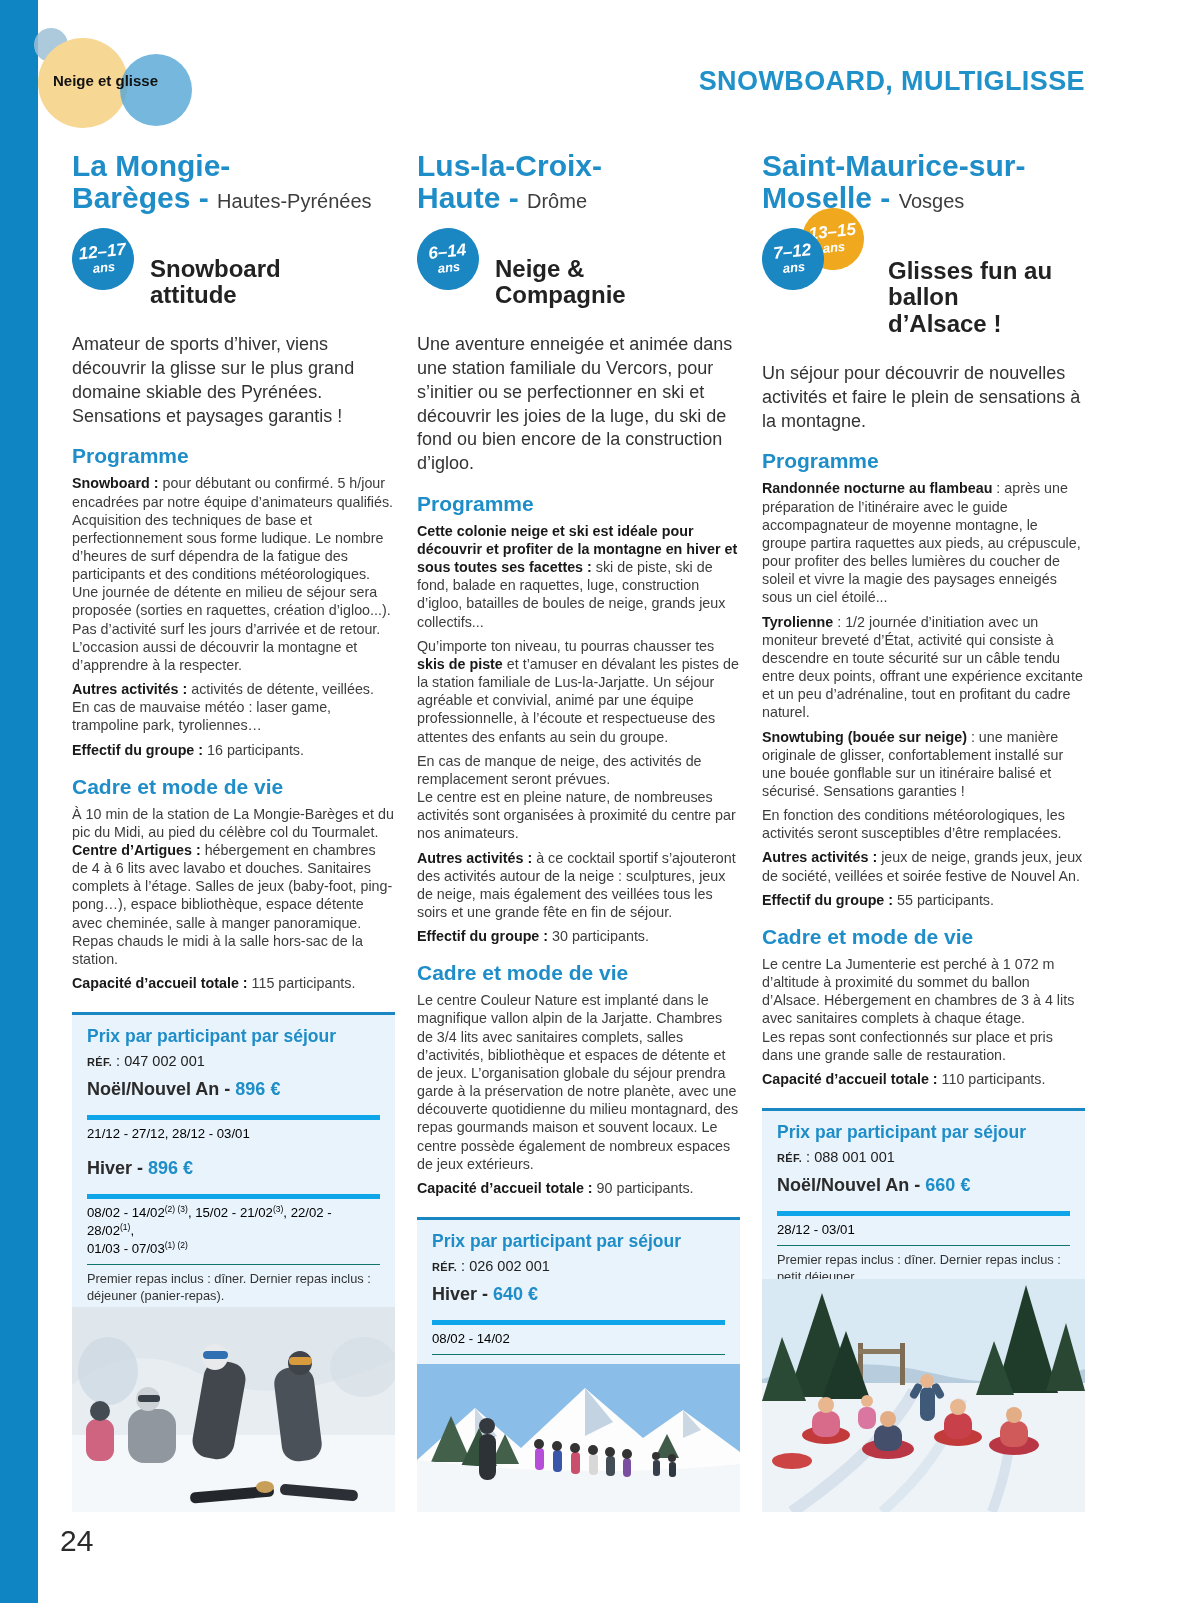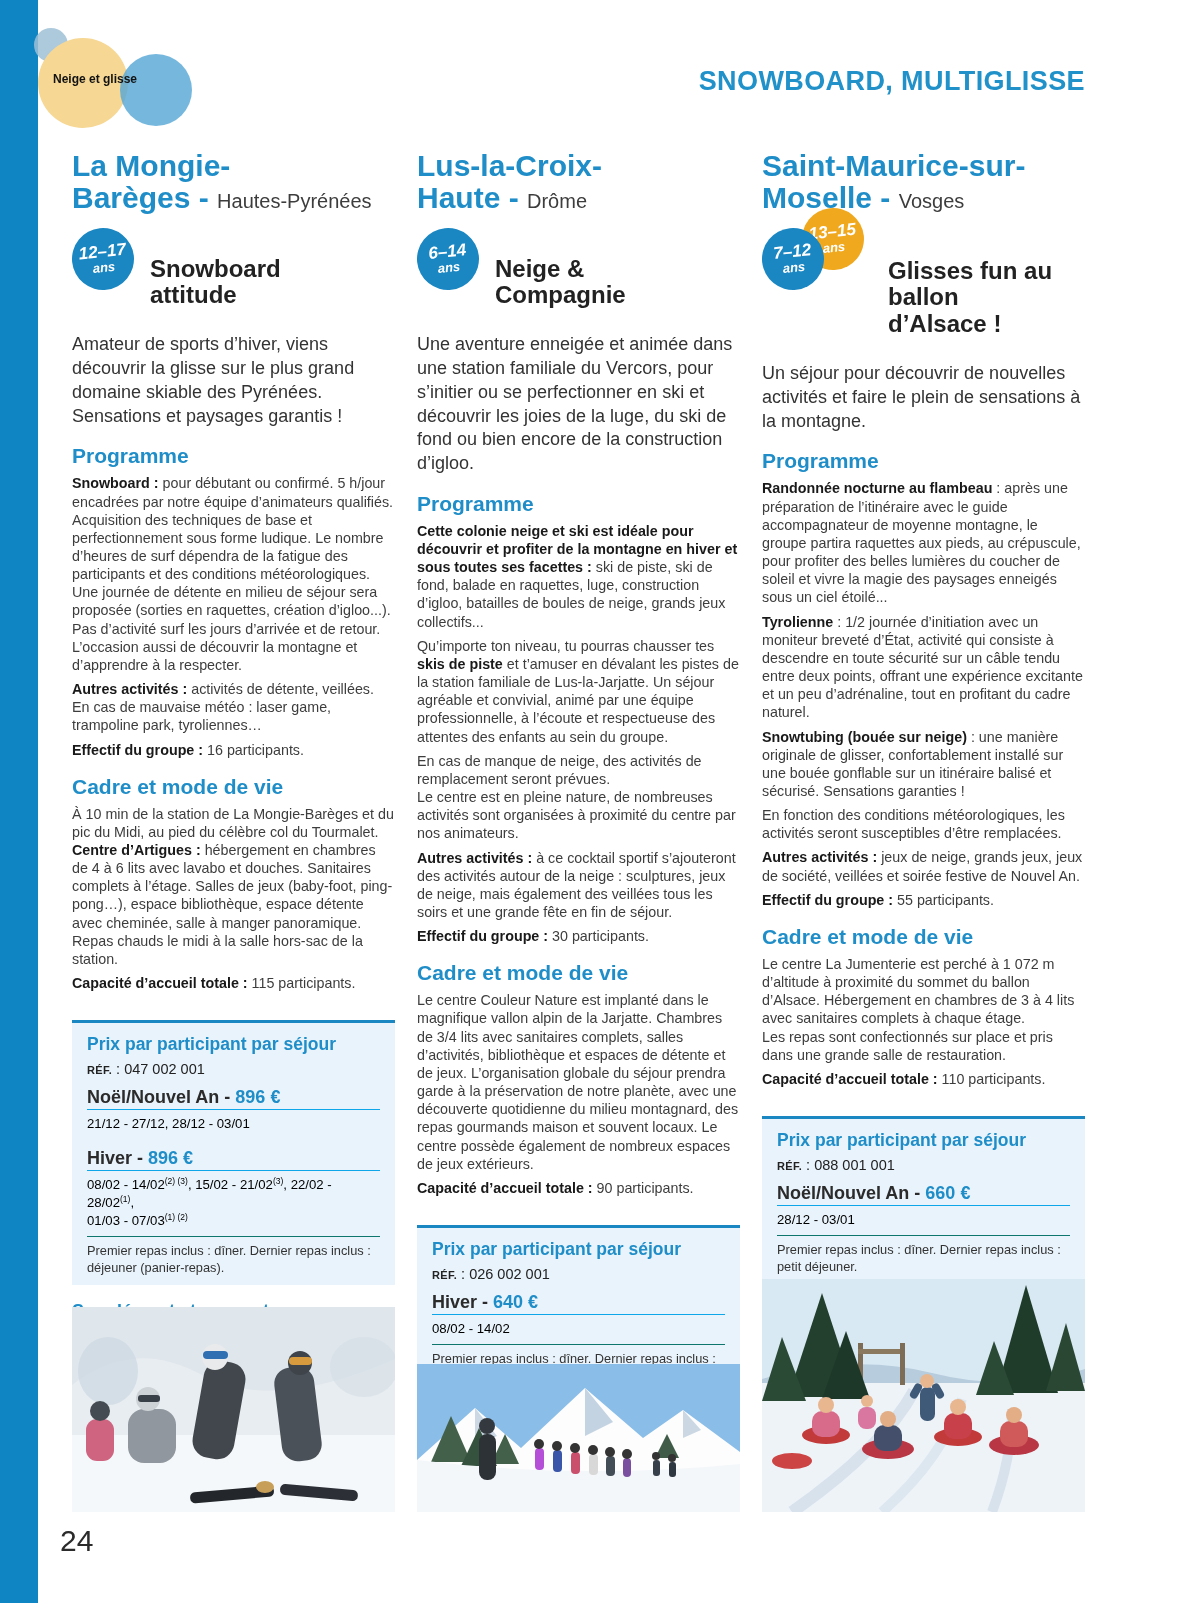--- a/index.html
+++ b/index.html
@@ -5,21 +5,21 @@
   html,body{margin:0;padding:0;background:#fff;}
   .page{position:relative;width:1181px;height:1603px;background:#fff;overflow:hidden;
         font-family:"Liberation Sans",sans-serif;color:#3d3d3d;}
   .side-bar{position:absolute;left:0;top:0;bottom:0;width:38px;background:#0f86c3;}
   
   .logo{position:absolute;left:28px;top:26px;width:175px;height:112px;z-index:5;}
   .logo .c{position:absolute;border-radius:50%;display:block;}
   .c-small{left:6px;top:2px;width:34px;height:34px;background:#9fc0d6;opacity:.85;}
   .c-yellow{left:10px;top:12px;width:90px;height:90px;background:#f6d793;}
   .c-blue{left:92px;top:28px;width:72px;height:72px;background:#57a7d6;opacity:.82;}
-  .logo-text{position:absolute;left:25px;top:46px;font-size:12px;font-weight:bold;color:#121212;white-space:nowrap;}
+  .logo-text{position:absolute;left:25px;top:46px;font-size:15px;font-weight:bold;color:#121212;white-space:nowrap;}
   .header-title{position:absolute;top:66px;right:96px;margin:0;font-size:27px;font-weight:bold;
         color:#2191c9;letter-spacing:.4px;}
   
   .columns{position:absolute;left:72px;top:150px;width:1013px;height:1362px;display:flex;gap:22px;}
   .column{position:relative;width:323px;height:1362px;overflow:hidden;flex-shrink:0;}
   .col-title{margin:0 0 14px 0;font-size:30px;font-weight:bold;color:#1e8dc8;line-height:1.06;white-space:pre-line;}
   .col-title .region{font-size:20px;font-weight:normal;color:#3d3d3d;white-space:normal;}
   .badge-row{display:flex;align-items:flex-start;}
   .badges{position:relative;width:62px;flex-shrink:0;height:62px;}
   .badge{width:62px;height:62px;border-radius:50%;color:#fff;display:flex;flex-direction:column;
@@ -30,27 +30,27 @@
   .badge.orange{background:#f0a81f;}
   .badges .badge:first-child{position:relative;z-index:2;}
   .badge-overlap{position:absolute;left:40px;top:-20px;z-index:1;}
   .subtitle{margin:28px 0 0 16px;font-size:24px;font-weight:bold;color:#222;line-height:1.12;white-space:pre-line;}
   .column:nth-child(3) .subtitle{margin-left:64px;margin-top:30px;}
   .intro{margin:24px 0 0 0;font-size:18px;line-height:1.32;color:#333;}
   .section{margin:16px 0 4px 0;font-size:21px;font-weight:bold;color:#1e8dc8;}
   .para{margin:6px 0;font-size:14.3px;line-height:1.27;color:#3d3d3d;white-space:pre-line;}
   .para b,.intro b{color:#191919;}
   
-  .price-box{margin-top:28px;background:#e9f3fb;border-top:3px solid #1a87c3;padding:11px 15px 9px 15px;}
+  .price-box{margin-top:20px;background:#e9f3fb;border-top:3px solid #1a87c3;padding:11px 15px 9px 15px;}
   .price-title{font-size:17.5px;font-weight:bold;color:#1e8dc8;margin-bottom:5px;}
   .ref-line{margin-bottom:6px;color:#222;}
   .ref-label{font-weight:bold;font-size:11px;letter-spacing:.3px;}
   .ref-val{font-size:14.5px;}
-  .period-name{font-size:18px;font-weight:bold;color:#2b2b2b;padding-bottom:1px;margin-top:9px;
-        border-bottom:1px solid #0ea5e9;}
+  .period-name{font-size:18px;font-weight:bold;color:#2b2b2b;padding-bottom:15px;margin-top:9px;
+        border-bottom:5px solid #0ea5e9;}
   .period-name .price{color:#1e8dc8;}
   .period-dates{font-size:13.2px;color:#000000;padding:5px 0 7px 0;white-space:pre-line;line-height:1.3;}
   .period-dates sup{font-size:8.5px;}
   .meals{border-top:1px solid #0f766e;padding-top:6px;font-size:12.8px;color:#333;line-height:1.3;}
   
   .transport-h{font-size:18px;margin-top:16px;}
   .transport{display:flex;gap:7px;margin-top:6px;}
   table.t{border-collapse:collapse;width:158px;table-layout:fixed;}
   .t th{background:#8b5cf6;color:#fff;font-size:14.5px;text-align:left;padding:4px 7px;font-weight:bold;}
   .t th.th-tarif{text-align:right;width:36px;}

